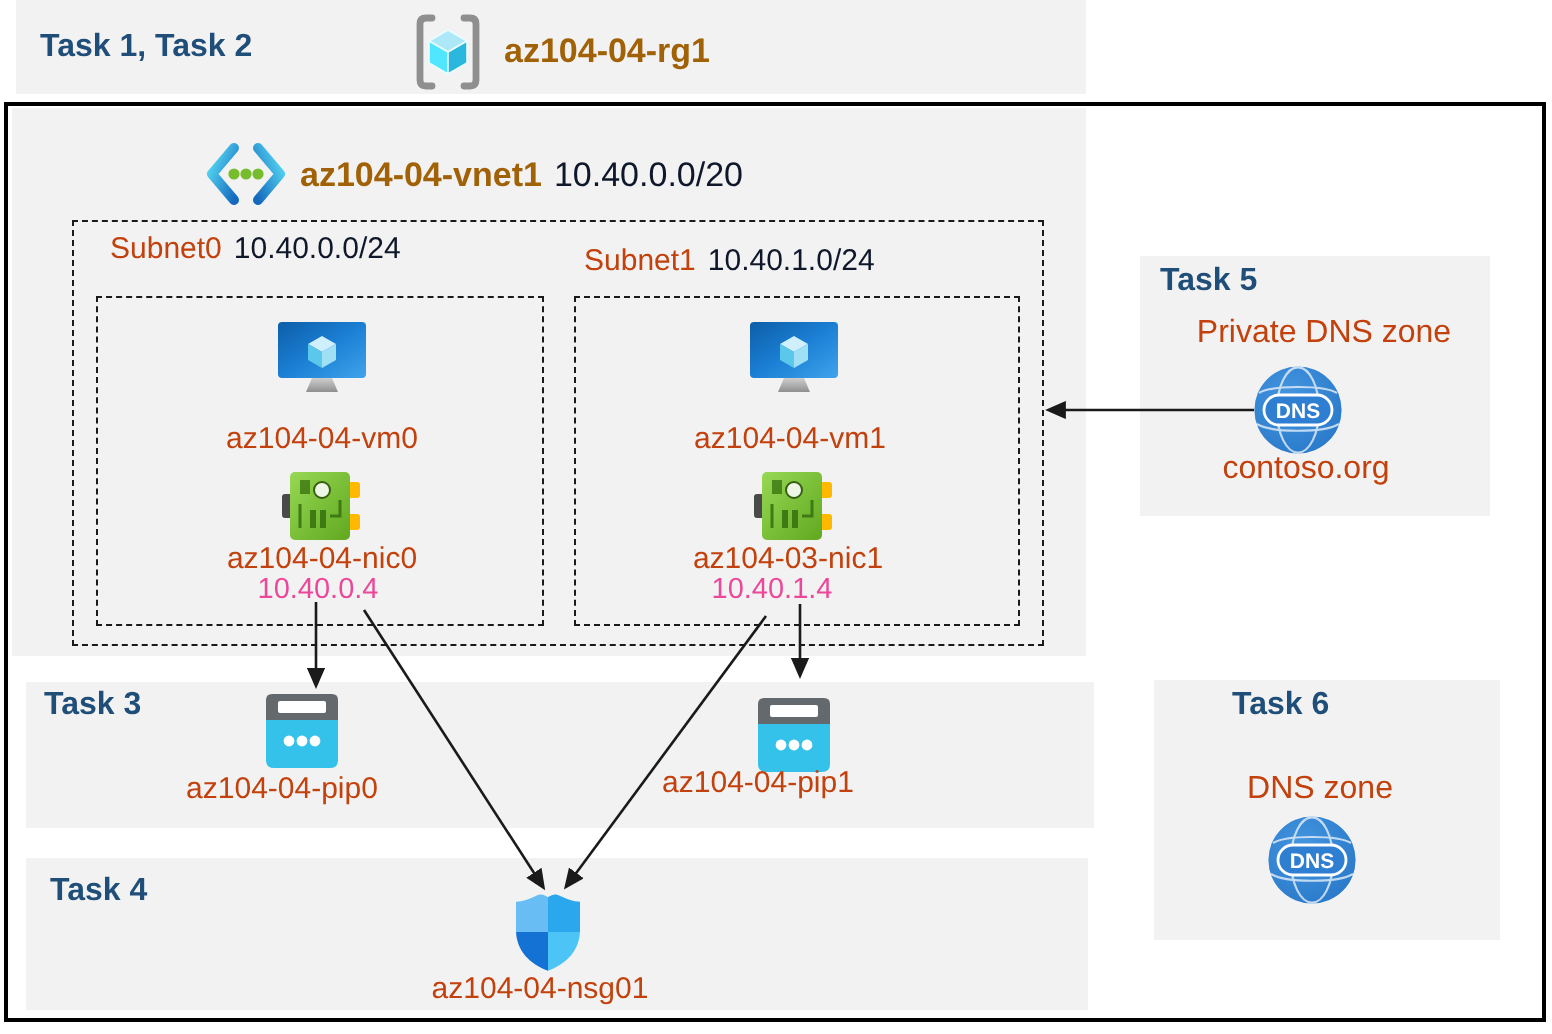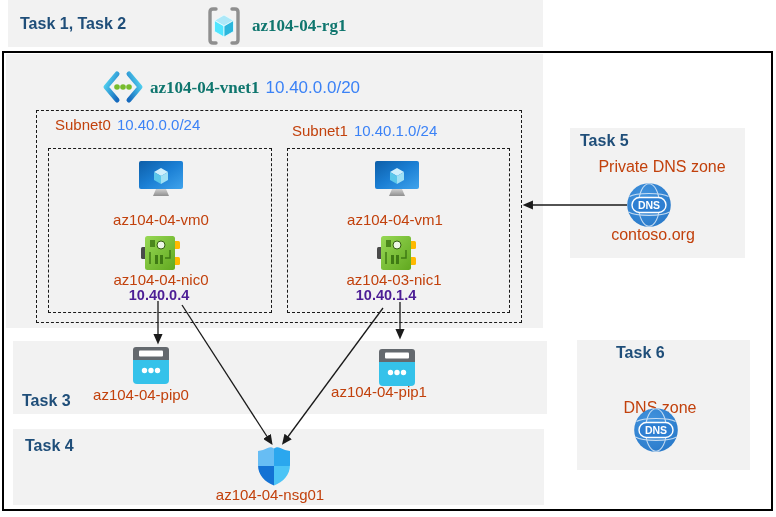--- a/index.html
+++ b/index.html
@@ -5,23 +5,23 @@
   html,body{margin:0;padding:0;background:#fff;}
   .canvas{
     position:relative;width:776px;height:517px;background:#ffffff;overflow:hidden;
     font-family:"Liberation Sans","DejaVu Sans",sans-serif;color:#000;
   }
   .abs{position:absolute;box-sizing:border-box;}
   .panel{background:#f2f2f2;}
   .dashed{border:1.6px dashed #1a1a1a;background:transparent;}
   .task-label{font-size:16px;font-weight:bold;color:#1f4e79;white-space:nowrap;}
   .res-name{font-size:15px;font-weight:normal;color:#c2410c;white-space:nowrap;}
-  .big-name{font-size:17px;font-weight:bold;color:#0f766e;white-space:nowrap;font-family:Liberation Serif, serif;}
-  .muted{font-size:15px;font-weight:normal;color:#3b82f6;}
-  .ip{font-size:14.5px;color:#4c1d95;white-space:nowrap;font-weight:bold;}
+  .big-name{font-size:17px;font-weight:bold;color:#a16207;white-space:nowrap;}
+  .muted{font-size:15px;font-weight:normal;color:#0f172a;}
+  .ip{font-size:14.5px;color:#ec4899;white-space:nowrap;}
   .ctr{transform:translateX(-50%);text-align:center;}
   .inline-gap{margin-left:6px;}
 
   
   #band-top{left:8px;top:0;width:535px;height:47px;}
   #vnet-box{left:6px;top:54px;width:537px;height:274px;}
   #task3-box{left:13px;top:341px;width:534px;height:73px;}
   #task4-box{left:13px;top:429px;width:531px;height:76px;}
   #task5-box{left:570px;top:128px;width:175px;height:130px;}
   #task6-box{left:577px;top:340px;width:173px;height:130px;}
@@ -53,40 +53,40 @@
   #nic0-ip{left:159px;top:287px;}
 
   
   #vm1-icon{left:374px;top:159px;}
   #vm1-name{left:395px;top:211px;}
   #nic1-icon{left:377px;top:236px;}
   #nic1-name{left:394px;top:271px;}
   #nic1-ip{left:386px;top:287px;}
 
   
-  #task3-label{left:22px;top:344px;margin-top:48px;}
+  #task3-label{left:22px;top:344px;}
   #pip0-icon{left:133px;top:347px;}
   #pip0-name{left:141px;top:386px;text-align:right;}
   #pip1-icon{left:379px;top:349px;}
   #pip1-name{left:379px;top:383px;}
 
   
   #task4-label{left:25px;top:437px;}
   #nsg-icon{left:257px;top:446px;}
   #nsg-name{left:270px;top:486px;}
 
   
   #task5-label{left:580px;top:132px;text-align:right;}
   #task5-title{left:662px;top:158px;font-size:16px;}
   #dns5-icon{left:626px;top:182px;}
   #contoso-name{left:653px;top:226px;font-size:16px;}
 
   
   #task6-label{left:616px;top:344px;}
-  #task6-title{left:660px;top:399px;font-size:16px;}
+  #task6-title{left:660px;top:386px;font-size:16px;}
   #dns6-icon{left:633px;top:407px;}
 
   #arrows{left:0;top:0;width:776px;height:517px;pointer-events:none;z-index:40;}
   .icon{display:block;}
 </style>
 </head>
 <body>
 
 <div class="canvas">
 

